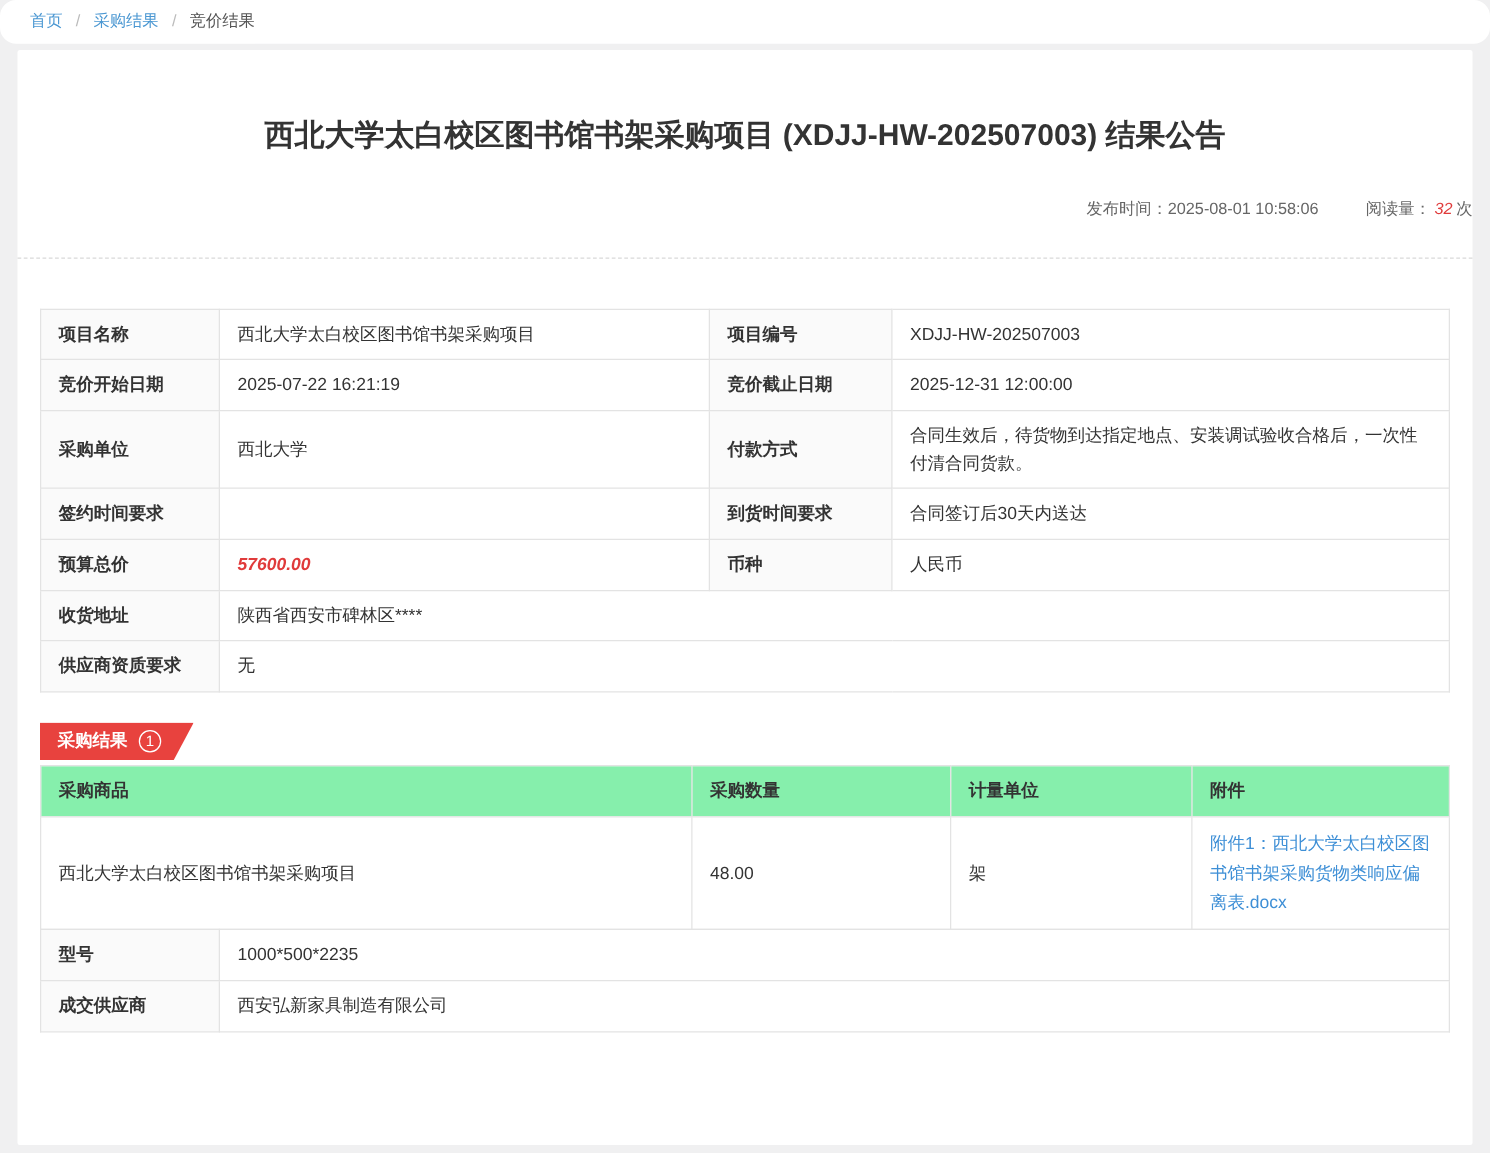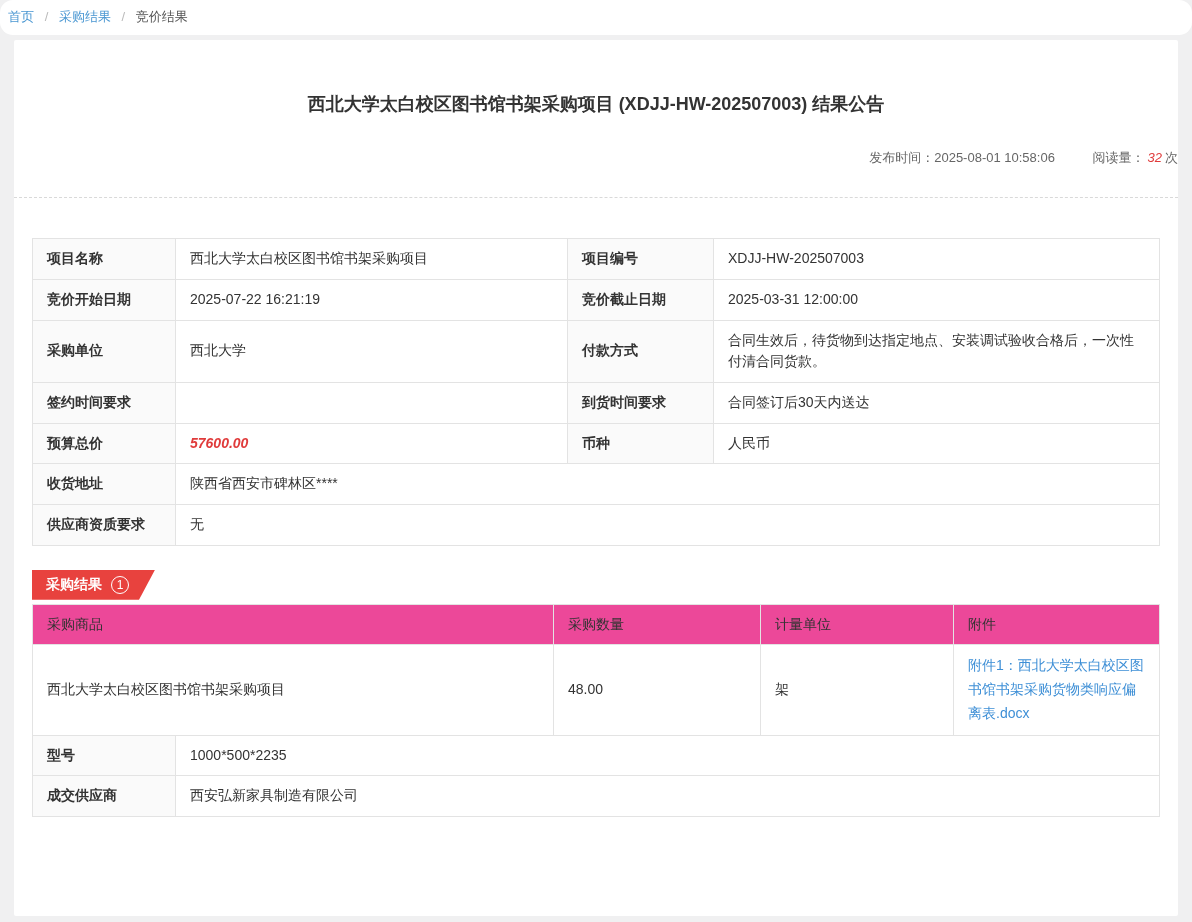--- a/index.html
+++ b/index.html
@@ -6,21 +6,21 @@
   html, body {
     width: 1192px;
     min-height: 922px;
     background: #f0f0f1;
     font-family: "Liberation Sans", "DejaVu Sans", sans-serif;
     color: #333;
   }
   
   .topbar {
     background: #ffffff;
-    padding: 8px 24px 9px 8px;
+    padding: 8px 24px 9px 24px;
     font-size: 13px;
     color: #999;
     border-radius: 13px;
   }
   .topbar a {
     color: #4a97d2;
     text-decoration: none;
     cursor: pointer;
   }
   .topbar .sep { margin: 0 7px; color: #bbb; }
@@ -28,21 +28,21 @@
 
   
   .card {
     background: #ffffff;
     margin: 5px 14px 14px 14px;
     min-height: 876px;
     border-radius: 2px;
   }
   .title {
     text-align: center;
-    font-size: 18px;
+    font-size: 24px;
     font-weight: bold;
     color: #333;
     padding: 52px 60px 0 60px;
     line-height: 1.4;
   }
   .meta {
     text-align: right;
     font-size: 13px;
     color: #666;
     margin-top: 32px;
@@ -74,22 +74,22 @@
     vertical-align: middle;
     text-align: left;
     word-break: break-all;
   }
   td.label, th.hdr {
     font-weight: bold;
     background: #fafafa;
     color: #333;
   }
   tr.header-row th {
-    background: #ec4899;
-    font-weight: normal;
+    background: #86efac;
+    font-weight: bold;
   }
   .red-val {
     color: #e03b3b;
     font-weight: bold;
     font-style: italic;
   }
   a.att-link {
     color: #3e8fd6;
     text-decoration: none;
     cursor: pointer;
@@ -163,21 +163,21 @@
           <tr>
         <td class="label">项目名称</td>
         <td>西北大学太白校区图书馆书架采购项目</td>
         <td class="label">项目编号</td>
         <td>XDJJ-HW-202507003</td>
       </tr>
       <tr>
         <td class="label">竞价开始日期</td>
         <td>2025-07-22 16:21:19</td>
         <td class="label">竞价截止日期</td>
-        <td>2025-03-31 12:00:00</td>
+        <td>2025-12-31 12:00:00</td>
       </tr>
       <tr>
         <td class="label">采购单位</td>
         <td>西北大学</td>
         <td class="label">付款方式</td>
         <td>合同生效后，待货物到达指定地点、安装调试验收合格后，一次性付清合同货款。</td>
       </tr>
       <tr>
         <td class="label">签约时间要求</td>
         <td></td>

